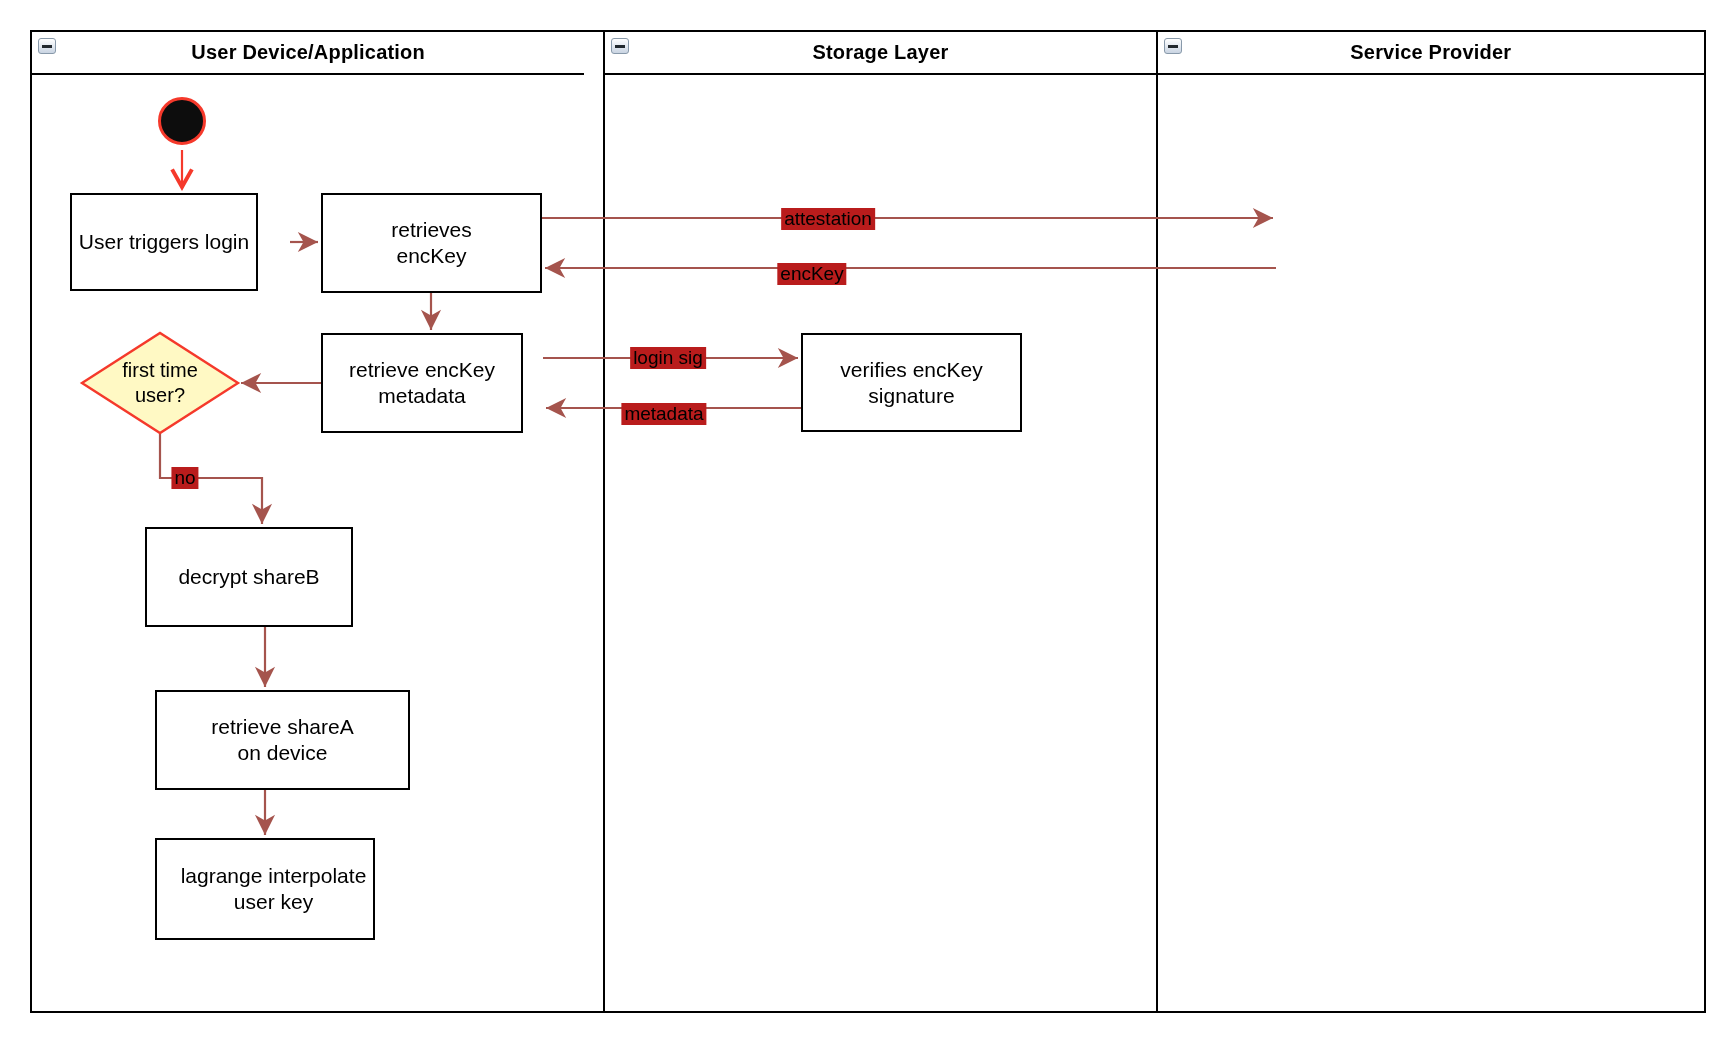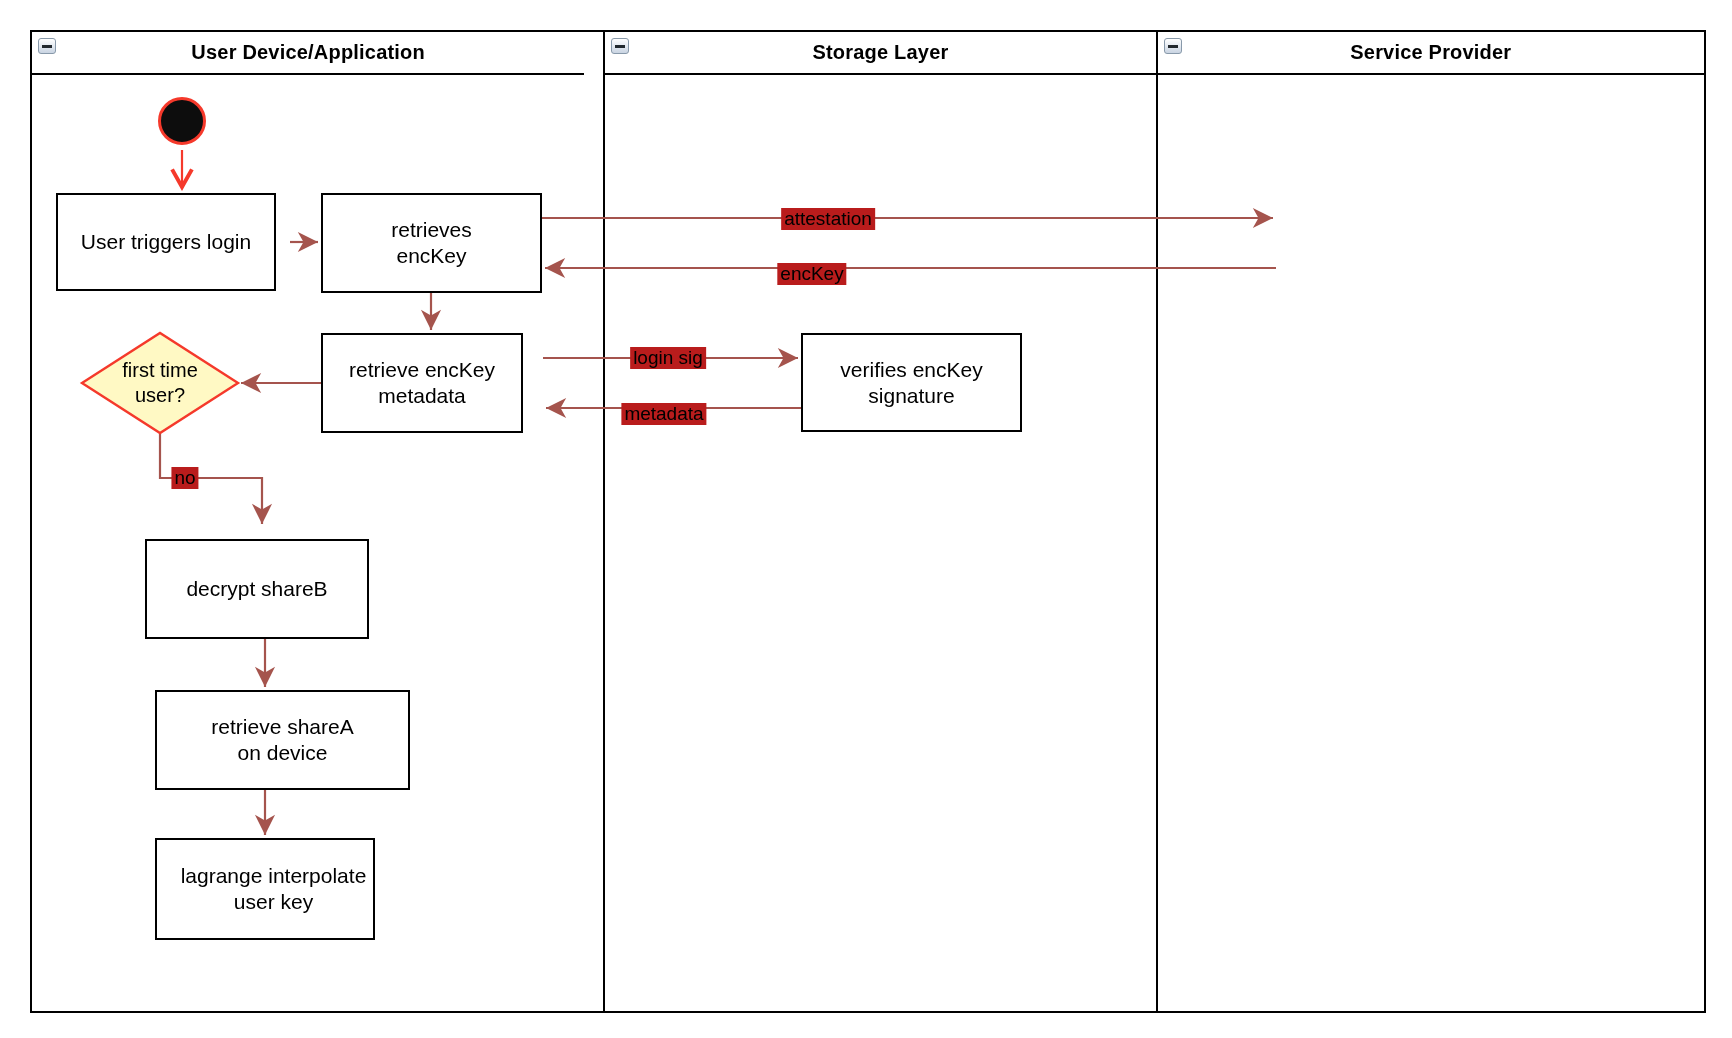--- a/index.html
+++ b/index.html
@@ -103,21 +103,21 @@
     <path d="M321,383 H241" stroke="#a5544d" stroke-width="2.2" fill="none" marker-end="url(#arrowClassic)"></path>
     <path d="M160,433 V478 H262 V524" stroke="#a5544d" stroke-width="2.2" fill="none" marker-end="url(#arrowClassic)"></path>
     <path d="M265,627 V687" stroke="#a5544d" stroke-width="2.2" fill="none" marker-end="url(#arrowClassic)"></path>
     <path d="M265,790 V835" stroke="#a5544d" stroke-width="2.2" fill="none" marker-end="url(#arrowClassic)"></path>
 
     <polygon points="82,383 160,333 238,383 160,433" fill="#fff9c4" stroke="#f5392b" stroke-width="2.4"></polygon>
   </svg>
 
   <div class="start-circle"></div>
 
-  <div class="node" style="left:56px;top:193px;width:220px;height:98px;">
+  <div class="node" style="left:70px;top:193px;width:188px;height:98px;">
     <span>User triggers login</span>
   </div>
 
   <div class="node" style="left:321px;top:193px;width:221px;height:100px;">
     <span>retrieves
 encKey</span>
   </div>
 
 
   <div class="node" style="left:321px;top:333px;width:202px;height:100px;">
@@ -128,21 +128,21 @@
   <div class="diamond-label">
     <span>first time
 user?</span>
   </div>
 
   <div class="node" style="left:801px;top:333px;width:221px;height:99px;">
     <span>verifies encKey
 signature</span>
   </div>
 
-  <div class="node" style="left:145px;top:539px;width:224px;height:100px;justify-content:center;">
+  <div class="node" style="left:145px;top:527px;width:208px;height:100px;justify-content:center;">
     <span>decrypt shareB</span>
   </div>
 
   <div class="node" style="left:155px;top:690px;width:255px;height:100px;">
     <span>retrieve shareA
 on device</span>
   </div>
 
   <div class="node" style="left:155px;top:838px;width:220px;height:102px;padding-left:17px;">
     <span>lagrange interpolate

